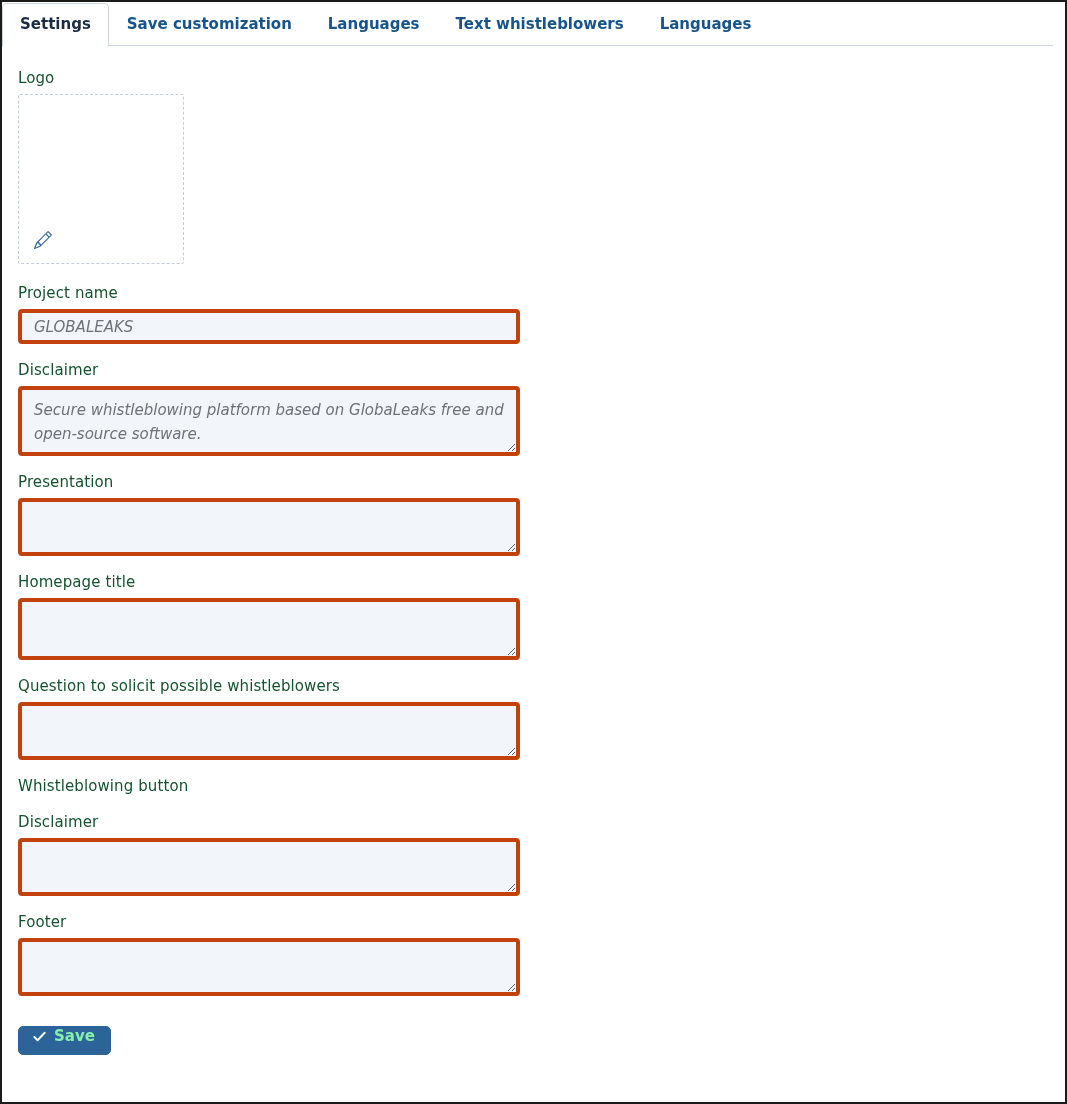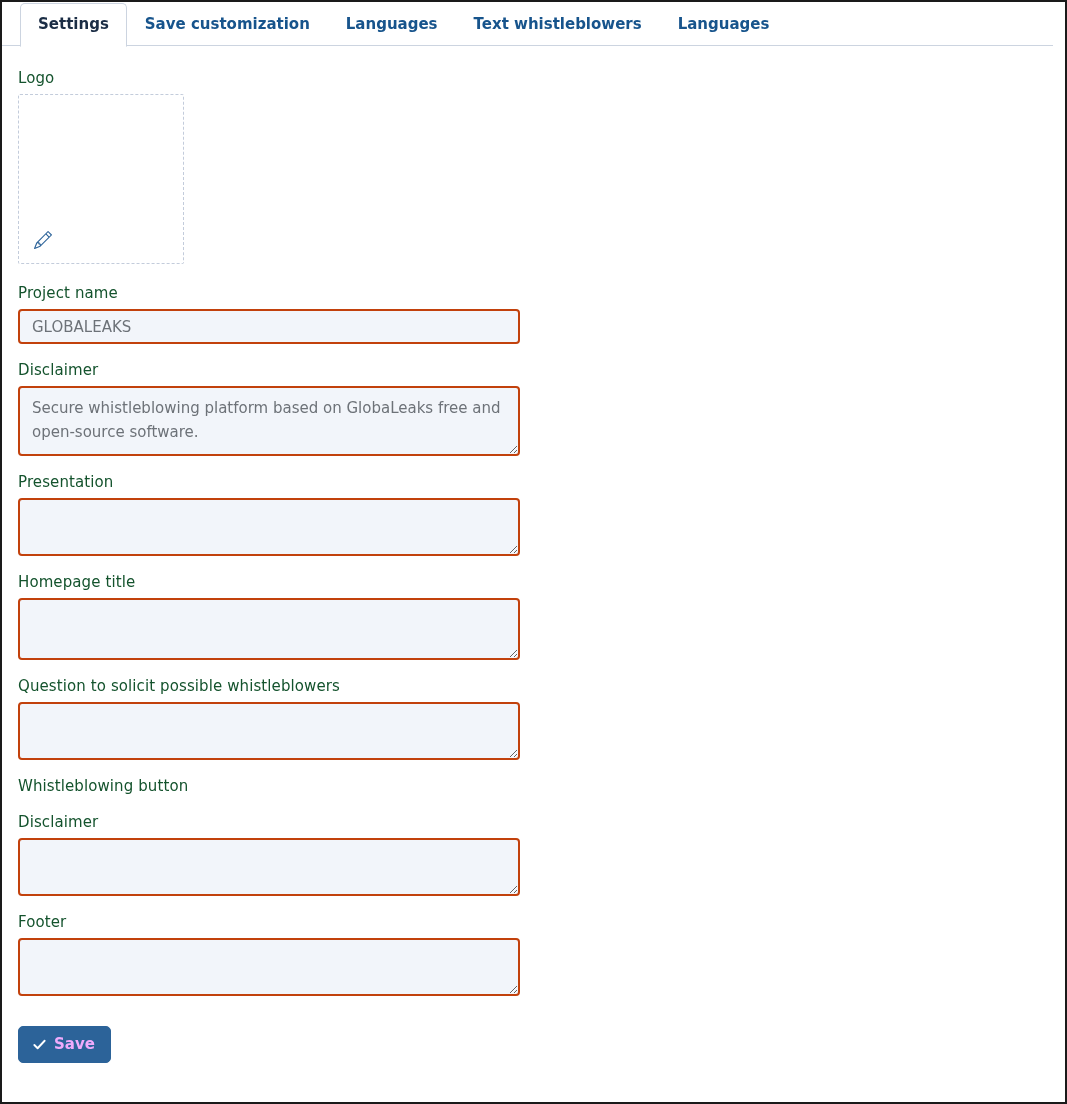--- a/index.html
+++ b/index.html
@@ -21,21 +21,20 @@
     height: 1104px;
     background: #ffffff;
     border: 2px solid #1a1a1a;
     overflow: hidden;
   }
 
   
   .tabbar {
     position: relative;
     height: 44px;
-    padding-left: 18px;
     display: flex;
     align-items: flex-end;
   }
   .tabbar::after {
     content: "";
     position: absolute;
     left: 0;
     right: 12px;
     bottom: 0;
     height: 1px;
@@ -101,27 +100,28 @@
     cursor: pointer;
     display: block;
   }
 
   
   .txt-input,
   .txt-area {
     display: block;
     width: 502px;
     background: #f2f5fa;
-    border: 2px solid #c2410c;
+    border: 4px solid #c2410c;
     border-radius: 4px;
     font-family: "DejaVu Sans", "Liberation Sans", sans-serif;
     font-size: 15px;
     color: #41464b;
     padding: 8px 12px;
     outline: none;
+    font-style: italic;
   }
   .txt-input { height: 35px; line-height: 19px; }
   .txt-input::placeholder,
   .txt-area::placeholder { color: #6d7278; opacity: 1; }
   .txt-area {
     line-height: 24px;
     resize: vertical;
     overflow: hidden;
   }
   .ta-desc   { height: 70px; }
@@ -131,27 +131,27 @@
   .ta-disc   { height: 58px; }
   .ta-foot   { height: 58px; }
 
   
   .save-btn {
     margin-top: 14px;
     display: inline-flex;
     align-items: center;
     gap: 7px;
     background: #2c6399;
-    color: #f0abfc;
+    color: #86efac;
     border: 1px solid #2c6399;
     border-radius: 5px;
     font-family: "DejaVu Sans", "Liberation Sans", sans-serif;
     font-size: 15px;
     font-weight: bold;
-    padding: 8px 15px 8px 13px;
+    padding: 0 15px 8px 13px;
     cursor: pointer;
     line-height: 19px;
     justify-content: space-between;
   }
   .save-btn .check { width: 15px; height: 15px; display: block; }
 </style>
 </head>
 <body>
 
 <div class="viewport">

